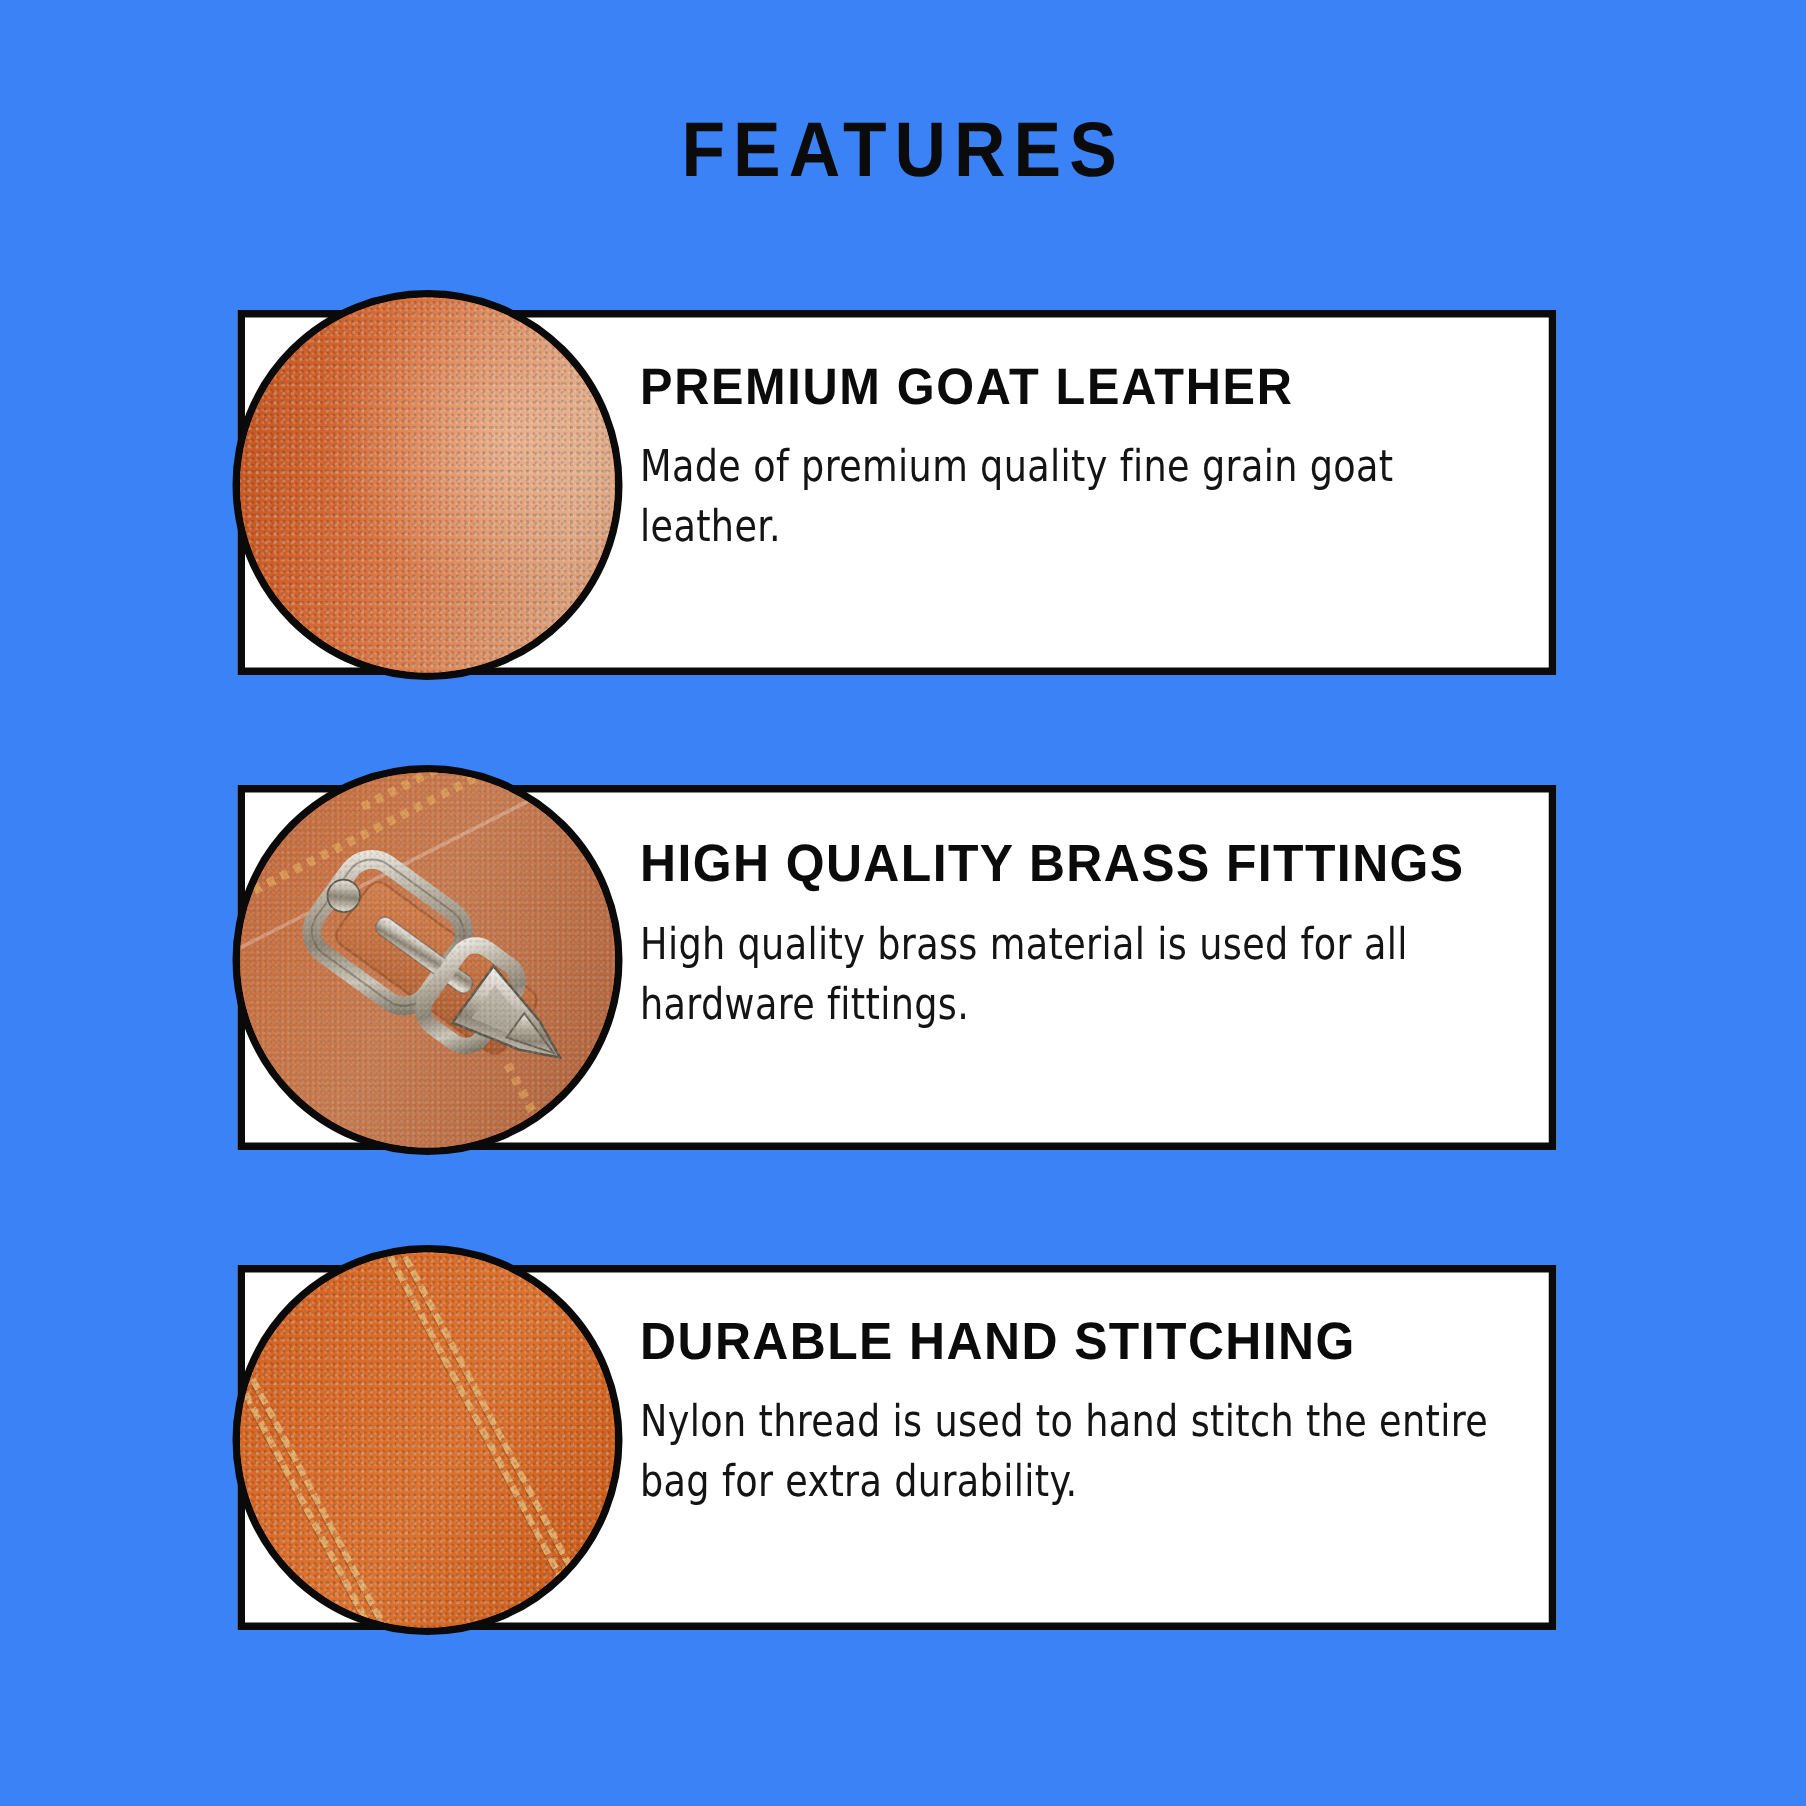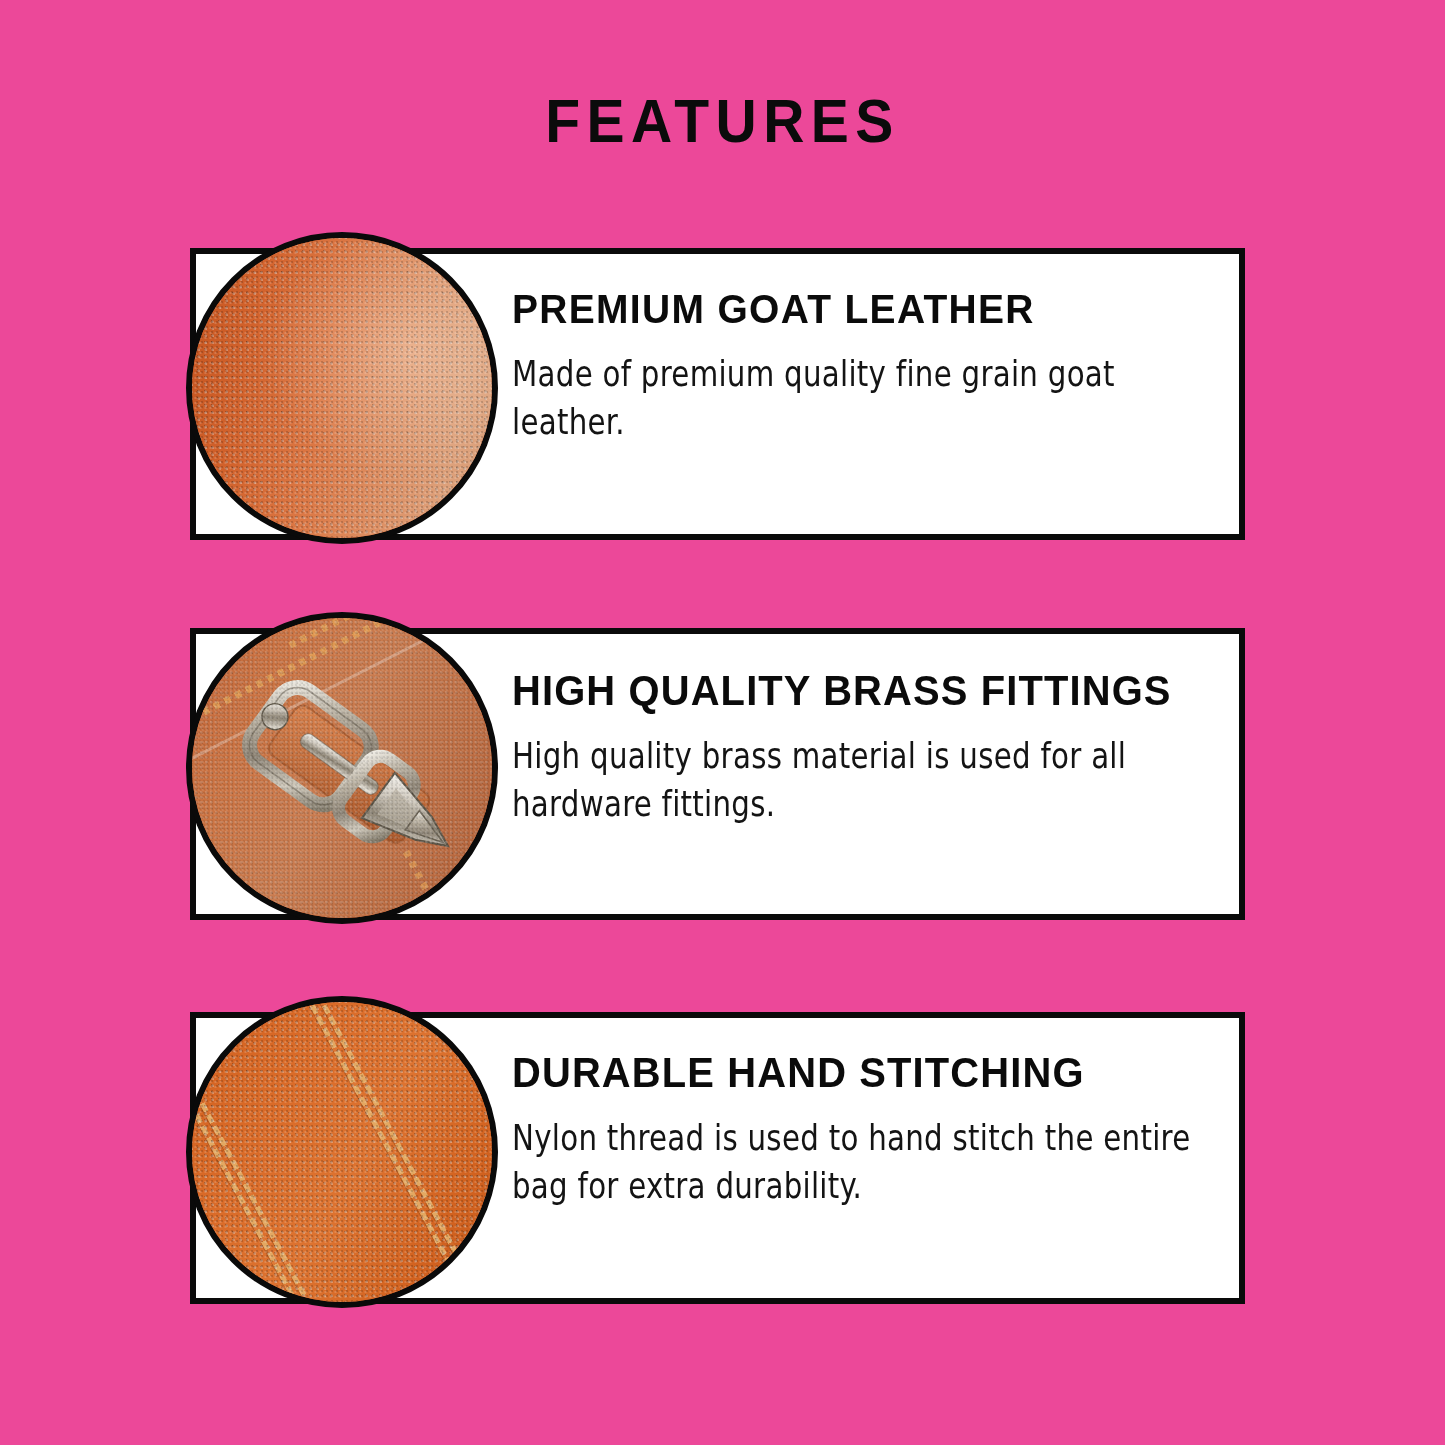--- a/index.html
+++ b/index.html
@@ -13,21 +13,21 @@
     height: 1445px;
     overflow: hidden;
     font-family: "Liberation Sans", "DejaVu Sans", sans-serif;
     position: relative;
   }
 
   .page {
     position: relative;
     width: 1445px;
     height: 1445px;
-    background: #ec4899;
+    background: #3b82f6;
   }
 
   
   .page-title {
     position: absolute;
     top: 86px;
     left: 0;
     width: 1445px;
     text-align: center;
     font-family: "Liberation Sans", "DejaVu Sans", sans-serif;

